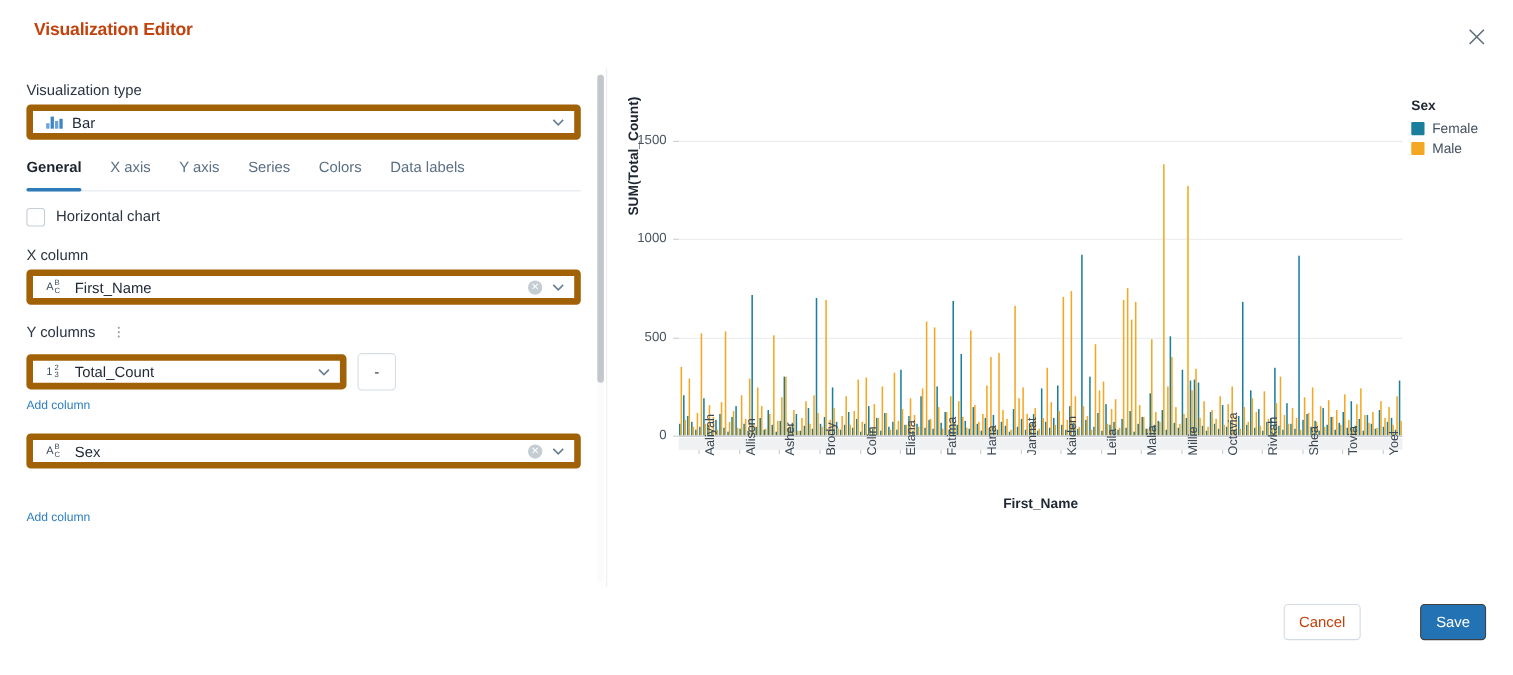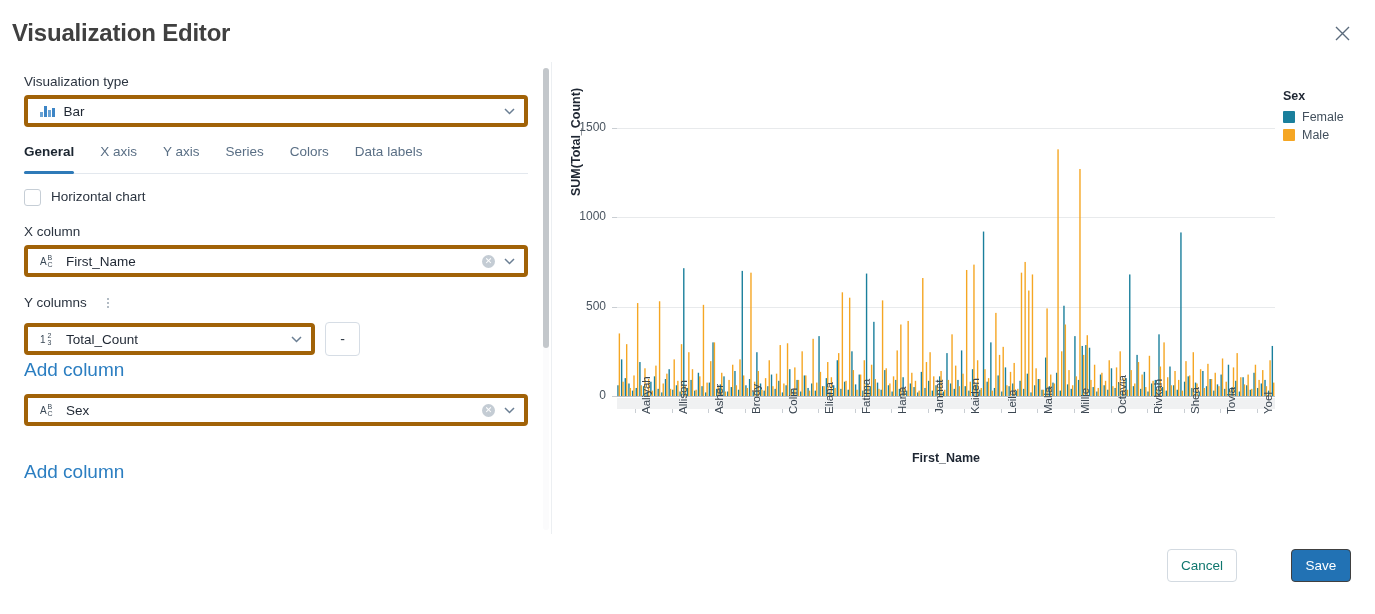--- a/index.html
+++ b/index.html
@@ -13,23 +13,23 @@
     overflow: hidden;
     position: relative;
   }
   .modal { position: absolute; inset: 0; background:#fff; }
 
   
   .modal-header {
     position: absolute; top: 0; left: 0; right: 0; height: 62px;
   }
   .modal-title {
-    position: absolute; left: 12px; top: 19px;
-    font-size: 24px; font-weight: bold; letter-spacing: -0.2px;
-    color: #404040;
+    position: absolute; left: 31px; top: 19px;
+    font-size: 16px; font-weight: bold; letter-spacing: -0.2px;
+    color: #c2410c;
   }
   .close-btn {
     position: absolute; right: 20px; top: 20px;
     width: 26px; height: 26px;
     display: flex; align-items: center; justify-content: center;
     cursor: pointer; border-radius: 3px;
     color: #5b6b7c;
   }
   .close-btn svg { display:block; }
 
@@ -40,21 +40,21 @@
     overflow: hidden;
   }
   .config-inner { position: absolute; left: 0; top: 0; width: 552px; }
   .field-label {
     font-size: 13.5px; color: #2b3440; margin-bottom: 6px;
     display: block;
   }
   .block { position: absolute; left: 24px; width: 504px; }
 
   .select-box {
-    height: 32px; border: 4px solid #a16207; border-radius: 4px;
+    height: 32px; border: 6px solid #a16207; border-radius: 4px;
     background: #fff; display: flex; align-items: center;
     padding: 0 8px 0 12px; box-sizing: border-box;
     font-size: 13.5px; color: #1f2733; cursor: pointer;
     position: relative;
   }
   .select-box .val { flex: 1; white-space: nowrap; overflow: hidden; }
   .chev {
     width: 14px; height: 14px; flex: 0 0 14px;
     display:flex; align-items:center; justify-content:center;
     color: #6b7f94;
@@ -103,21 +103,21 @@
   }
 
   .checkbox-row { display: flex; align-items: flex-start; }
   .cbox {
     width: 15px; height: 15px; border: 1px solid #c6ced6;
     border-radius: 3px; background:#fff; margin-right: 10px; cursor:pointer;
   }
   .cbox-label { font-size: 13.5px; color: #2b3440; }
 
   .link {
-    color: #2b7ec1; font-size: 19px; cursor: pointer;
+    color: #2b7ec1; font-size: 11px; cursor: pointer;
   }
 
   .kebab {
     display:inline-flex; flex-direction:column; gap:2px; margin-left:14px;
     vertical-align: middle; cursor:pointer; padding:2px;
   }
   .kebab span { width:2px; height:2px; background:#98a4b1; border-radius:50%; display:block;}
 
   .row-flex { display: flex; gap: 10px; align-items: center; }
 
@@ -183,21 +183,21 @@
     position: absolute; left: 0; right: 0; bottom: 0; height: 80px;
     background:#fff;
   }
   .btn {
     position: absolute; height: 33px; border-radius: 4px;
     font-size: 13.5px; display:flex; align-items:center; justify-content:center;
     cursor: pointer; box-sizing:border-box;
   }
   .btn-cancel {
     right: 138px; top: 15px; width: 70px;
-    border: 1px solid #d3dae1; background:#fff; color:#0f766e;
+    border: 1px solid #d3dae1; background:#fff; color:#c2410c;
   }
   .btn-save {
     right: 24px; top: 15px; width: 60px;
     background: #2272b4; color:#fff; border:1px solid #404040;
   }
 </style>
 </head>
 <body>
 
 <div class="modal">

